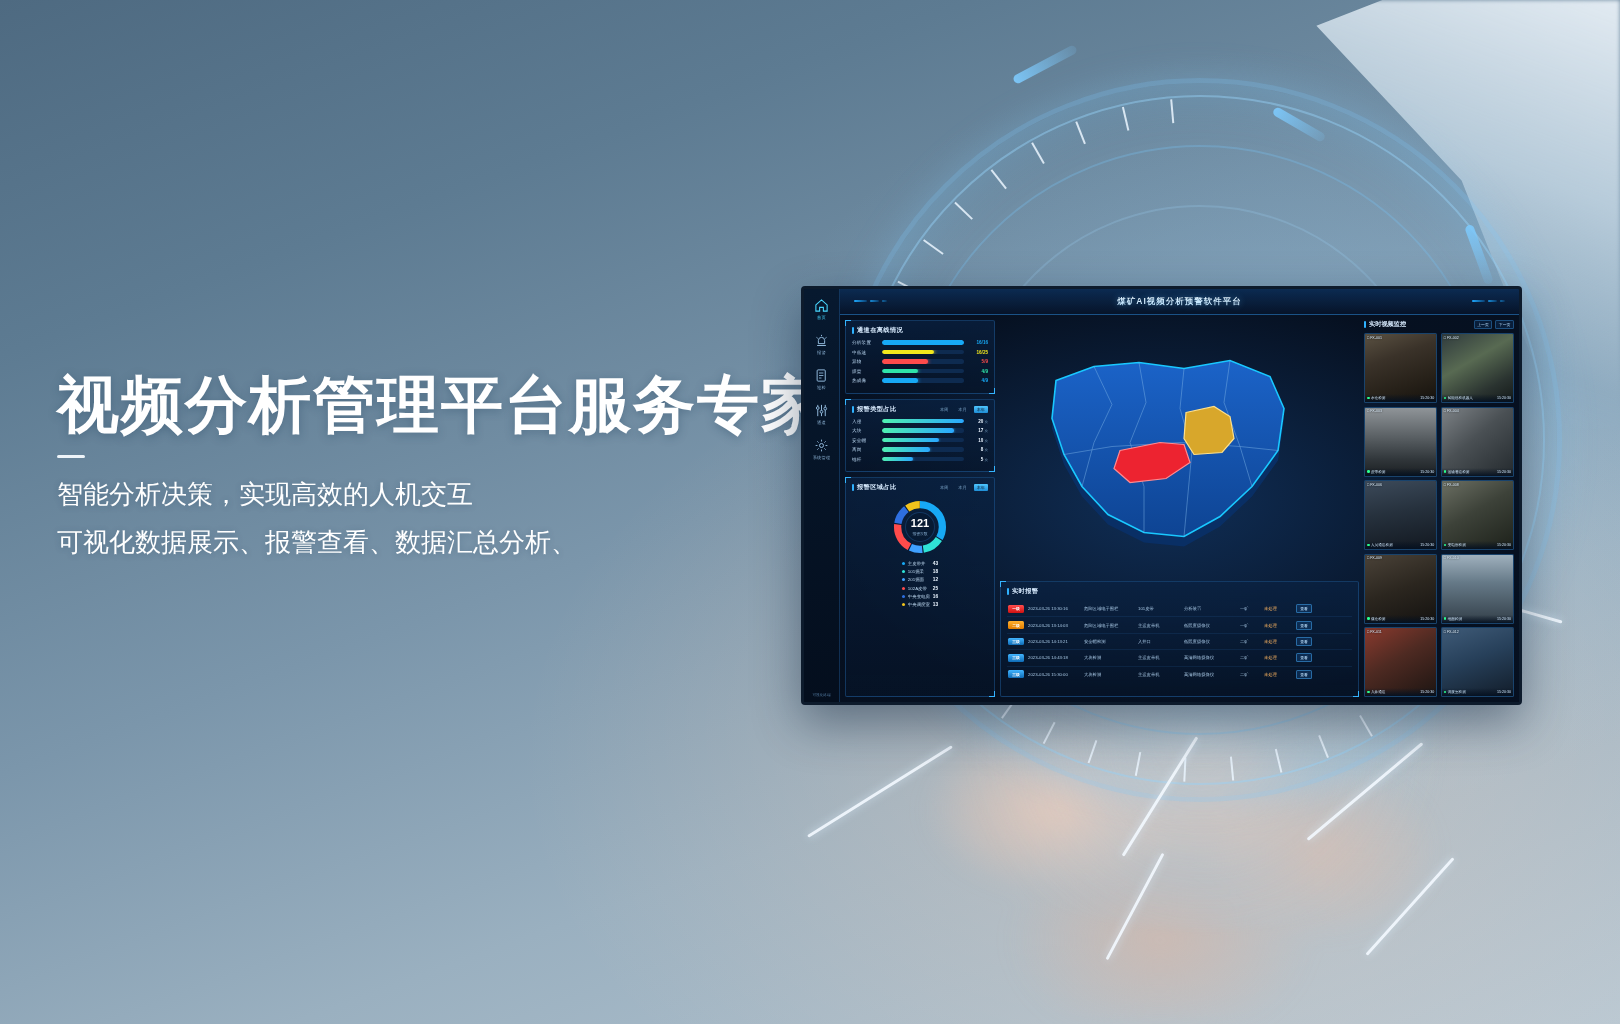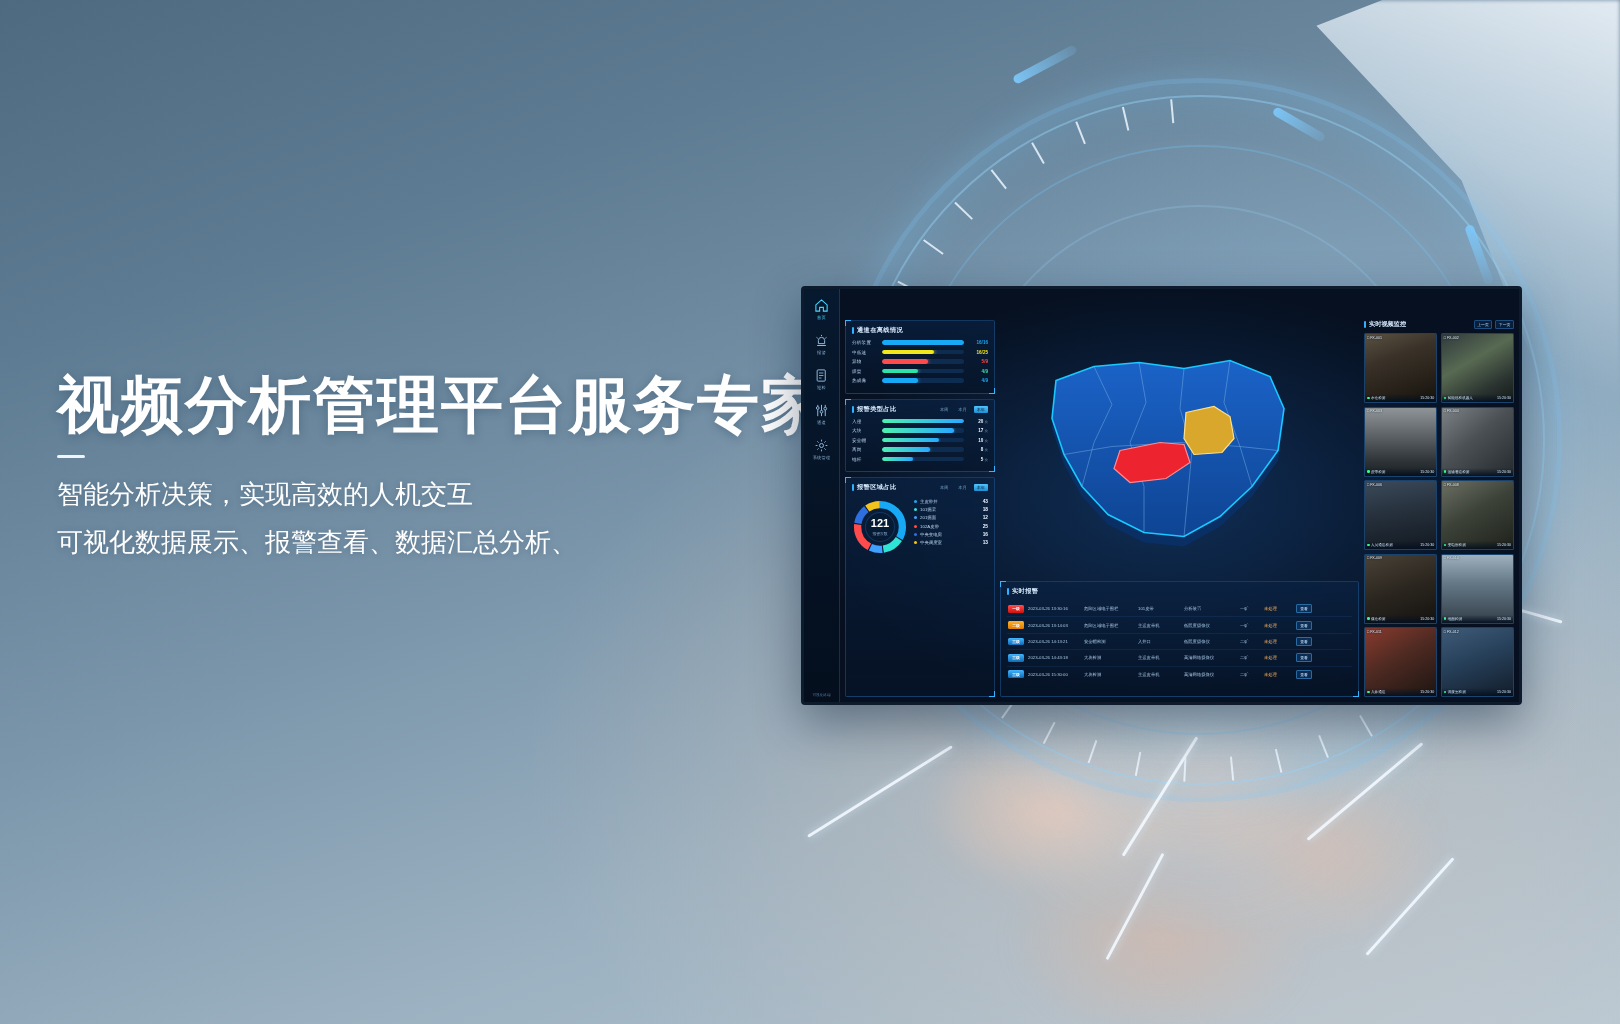--- a/index.html
+++ b/index.html
@@ -143,21 +143,21 @@
   
   .colL { width:150px; flex:0 0 150px; display:flex; flex-direction:column; gap:5px; }
   .barrow { display:flex; align-items:center; gap:4px; margin-bottom:4.5px; }
   .barrow .nm { width:26px; flex:0 0 26px; font-size:4.6px; color:#b8d4ee; letter-spacing:0.2px; }
   .track { flex:1; height:4.2px; border-radius:2.5px; background:rgba(16,46,84,0.9); overflow:hidden; position:relative; }
   .fill { height:100%; border-radius:2.5px; }
   .barrow .vl { width:20px; flex:0 0 20px; text-align:right; font-size:4.6px; font-weight:700; }
   .barrow .unit { font-size:3.6px; color:#7ea6c8; font-weight:400; margin-left:1px; }
 
   
-  .donut-wrap { display:flex; align-items:flex-start; gap:6px; padding-top:2px; }
+  .donut-wrap { display:flex; align-items:center; gap:6px; padding-top:2px;flex-direction:column; }
   .donut { position:relative; width:56px; height:56px; flex:0 0 56px; }
   .donut .ctr {
     position:absolute; inset:13px; border-radius:50%; background:#071a33;
     display:flex; flex-direction:column; align-items:center; justify-content:center;
     border:1px solid rgba(40,110,180,0.35);
   }
   .donut .ctr .big { font-size:11px; font-weight:700; color:#ffffff; line-height:1; }
   .donut .ctr .cap { font-size:3.8px; color:#8db5d8; margin-top:1.5px; }
   .legend { flex:1; display:flex; flex-direction:column; gap:3.2px; }
   .lg { display:flex; align-items:center; gap:3px; font-size:4.4px; color:#bdd8f0; }
@@ -299,20 +299,33 @@
     <div class="rail-item">
       <svg class="ic" viewBox="0 0 24 24">
             <circle cx="12" cy="12" r="3.2" fill="none" stroke="#8fb6d8" stroke-width="1.6"></circle>
             <path d="M12 2.6v3M12 18.4v3M2.6 12h3M18.4 12h3M5.3 5.3l2.1 2.1M16.6 16.6l2.1 2.1M18.7 5.3l-2.1 2.1M7.4 16.6l-2.1 2.1" stroke="#8fb6d8" stroke-width="1.5"></path>
           </svg>
       <span class="lb">系统管理</span>
     </div>
     <div class="rail-foot">可视化终端</div>
   </div>
 
+  <div class="topbar">
+    <div class="deco l">
+          <span></span>
+          <span></span>
+          <span></span>
+        </div>
+    <div class="ttl">煤矿AI视频分析预警软件平台</div>
+    <div class="deco r">
+          <span></span>
+          <span></span>
+          <span></span>
+        </div>
+  </div>
 
   <div class="body-area">
 
     <div class="colL">
 
       <div class="panel" style="flex:0 0 auto;">
         <div class="phead">
           <div class="t">通道在离线情况</div>
         </div>
         <div id="channel-rows">

